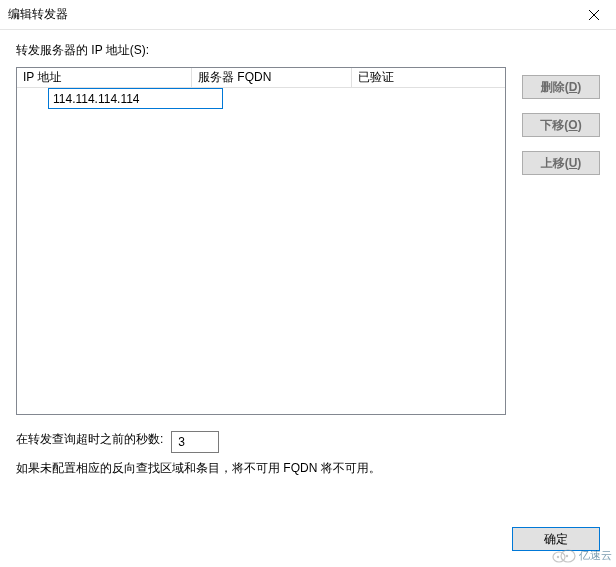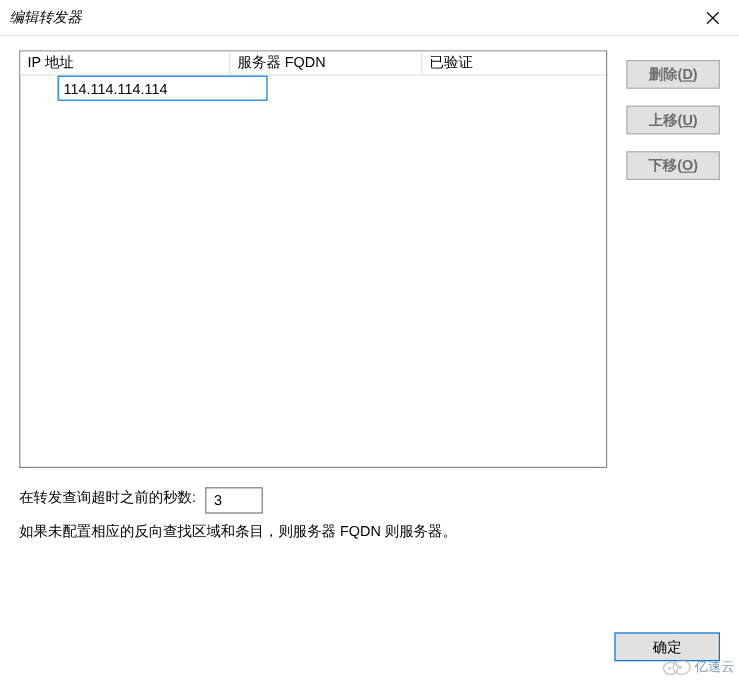--- a/index.html
+++ b/index.html
@@ -20,21 +20,20 @@
       height: 30px;
       display: flex;
       align-items: center;
       justify-content: space-between;
       padding-left: 8px;
       background: #fff;
       border-bottom: 1px solid #e5e5e5;
     }
     .titlebar-title {
       font-size: 12px;
-      font-style: italic;
     }
     .close-btn {
       width: 45px;
       height: 30px;
       display: flex;
       align-items: center;
       justify-content: center;
       cursor: pointer;
     }
     .close-btn svg {
@@ -179,51 +178,52 @@
 <div class="titlebar">
   <div class="titlebar-title">编辑转发器</div>
   <div class="close-btn">
     <svg viewBox="0 0 10 10">
         <path d="M0 0 L10 10 M10 0 L0 10" stroke="#000" stroke-width="1"></path>
       </svg>
   </div>
 </div>
 
 <div class="content">
+  <div class="label-row">转发服务器的 IP 地址(S):</div>
 
   <div class="main-row">
     <div class="table-wrap">
       <div class="table-container">
         <div class="table-header">
           <div class="table-header-cell col-ip">IP 地址</div>
           <div class="table-header-cell col-fqdn">服务器 FQDN</div>
           <div class="table-header-cell col-verified">已验证</div>
         </div>
         <div class="table-body">
           <div class="table-row">
             <input type="text" class="cell-input" value="114.114.114.114" style="">
           </div>
         </div>
       </div>
     </div>
 
     <div class="side-buttons">
       <button class="side-btn">删除(<span class="underline-char">D</span>)</button>
+      <button class="side-btn">下移(<span class="underline-char">O</span>)</button>
       <button class="side-btn">上移(<span class="underline-char">U</span>)</button>
-      <button class="side-btn">下移(<span class="underline-char">O</span>)</button>
     </div>
   </div>
 </div>
 
 <div class="bottom-area">
   <div class="timeout-row">
     <span>在转发查询超时之前的秒数:</span>
     <input type="text" class="timeout-input" value="3" style="">
   </div>
-  <div class="note-text">如果未配置相应的反向查找区域和条目，则服务器 FQDN 则服务器。</div>
+  <div class="note-text">如果未配置相应的反向查找区域和条目，将不可用 FQDN 将不可用。</div>
 </div>
 
 <div class="dialog-buttons">
   <button class="dialog-btn primary">确定</button>
 </div>
 
 <div class="watermark">
   <svg class="watermark-icon" viewBox="0 0 26 16">
     <ellipse cx="8" cy="10" rx="6" ry="5" fill="none" stroke="#999" stroke-width="1.2"></ellipse>
     <ellipse cx="17" cy="9" rx="7" ry="6" fill="none" stroke="#999" stroke-width="1.2"></ellipse>

